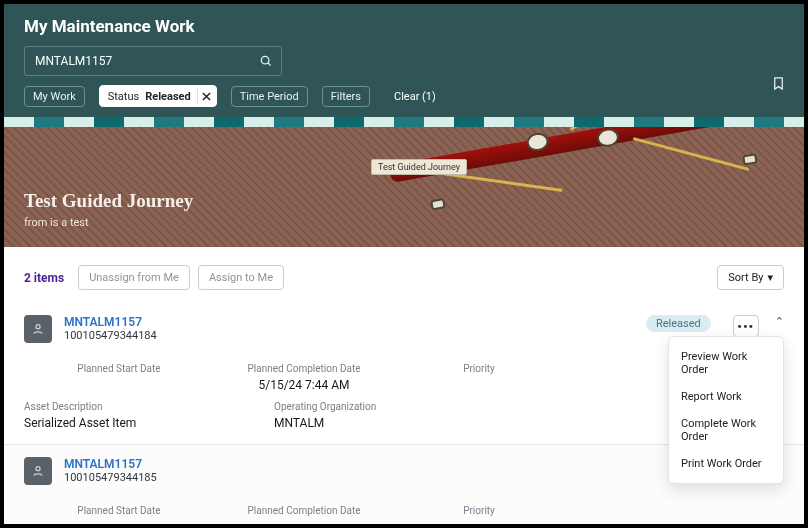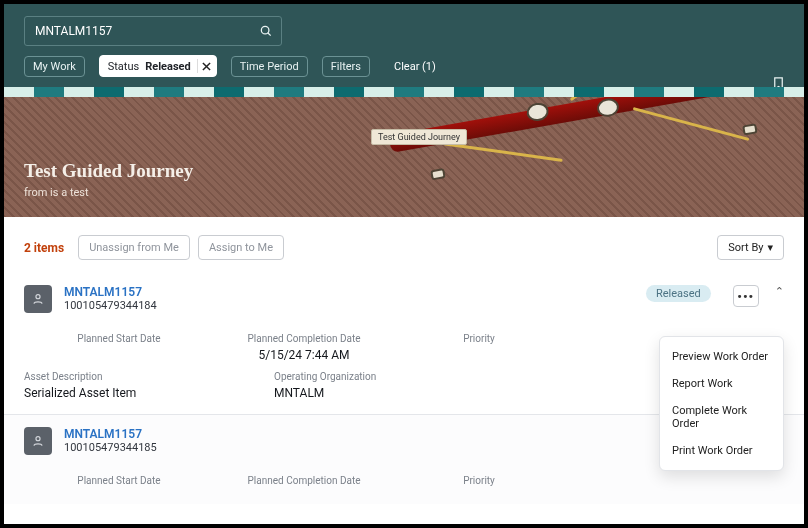--- a/index.html
+++ b/index.html
@@ -93,21 +93,21 @@
   }
   .hero-text{
     position:absolute; left:20px; bottom:18px; color:#f5efe8;
   }
   .hero-text h2{ font-family: Georgia, "Times New Roman", serif; font-size:19px; font-weight:600; }
   .hero-text p{ font-size:11px; margin-top:4px; color:#eee2d9;}
 
   .toolbar{
     display:flex; align-items:center; padding:18px 20px 12px 20px; gap:8px;
   }
-  .count{ font-size:12px; font-weight:700; color:#c2410c; margin-right:6px;}
+  .count{ font-size:12px; font-weight:700; color:#4c1d95; margin-right:6px;}
   .btn-outline{
     border:1px solid #c9ccd1; background:#fff; color:#8f949c; font-size:11px;
     padding:5px 10px; border-radius:4px; cursor:pointer;
   }
   .sort-by{ margin-left:auto; color:#222; display:flex; align-items:center; gap:4px;}
 
   .list{}
   .card{
     border-top:1px solid #fff;
     padding:12px 20px 14px 20px;
@@ -136,36 +136,37 @@
   .fields{
     display:grid; grid-template-columns: 190px 180px 170px 1fr; margin-top:14px;text-align:center;
   }
   .field label{ font-size:10px; color:#7b818a;}
   .field .val{ font-size:12px; color:#15181d; margin-top:2px;}
   .fields2{
     display:grid; grid-template-columns: 250px 1fr; margin-top:3px;
   }
 
   .menu{
-    position:absolute; right:20px; top:332px; width:125px;
+    position:absolute; right:20px; top:332px; width:116px;
     background:#fff; border:1px solid #e2e4e8; border-radius:6px;
     box-shadow:0 6px 16px rgba(0,0,0,0.12);
     padding:6px 0; z-index:10;
   }
   .menu-item{
     font-size:11px; color:#222; padding:7px 12px; cursor:pointer;
   }
 
 </style>
 </head>
 <body>
 
 <div class="frame">
 
   <div class="header">
+    <h1>My Maintenance Work</h1>
 
     <div class="search-wrap">
       <input class="search-input" value="MNTALM1157" style="">
       <span class="search-icon">
         <svg width="14" height="14" viewBox="0 0 24 24" fill="none" stroke="#e9f2f2" stroke-width="2.2">
           <circle cx="10.5" cy="10.5" r="6.5"></circle>
             <line x1="20" y1="20" x2="15" y2="15"></line>
         </svg>
       </span>
     </div>

